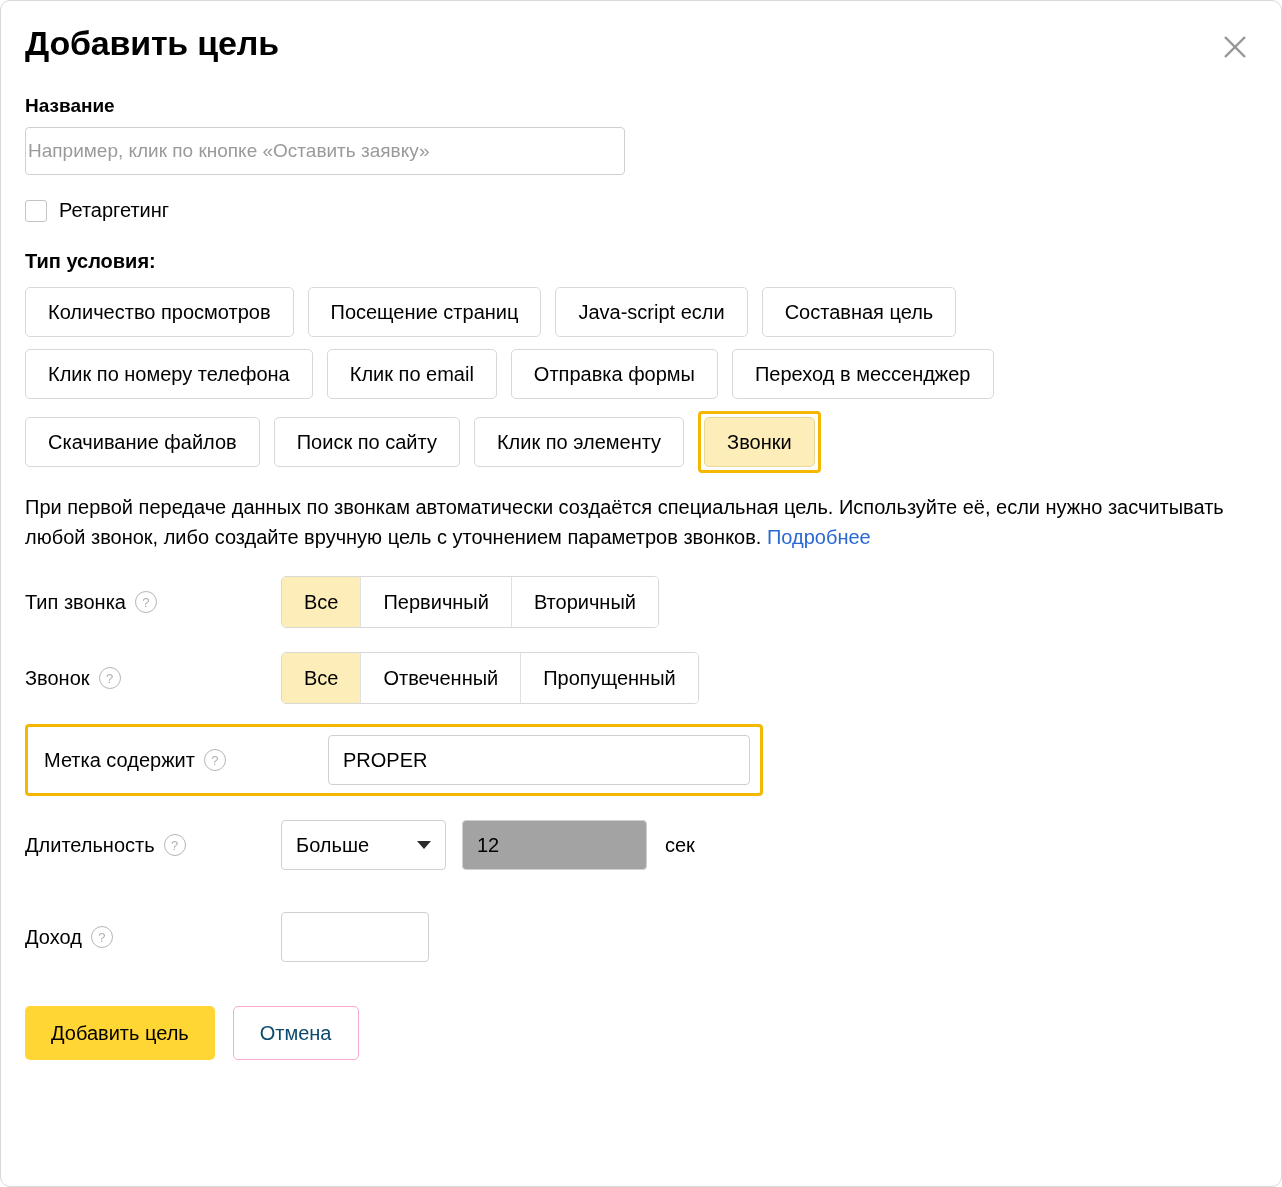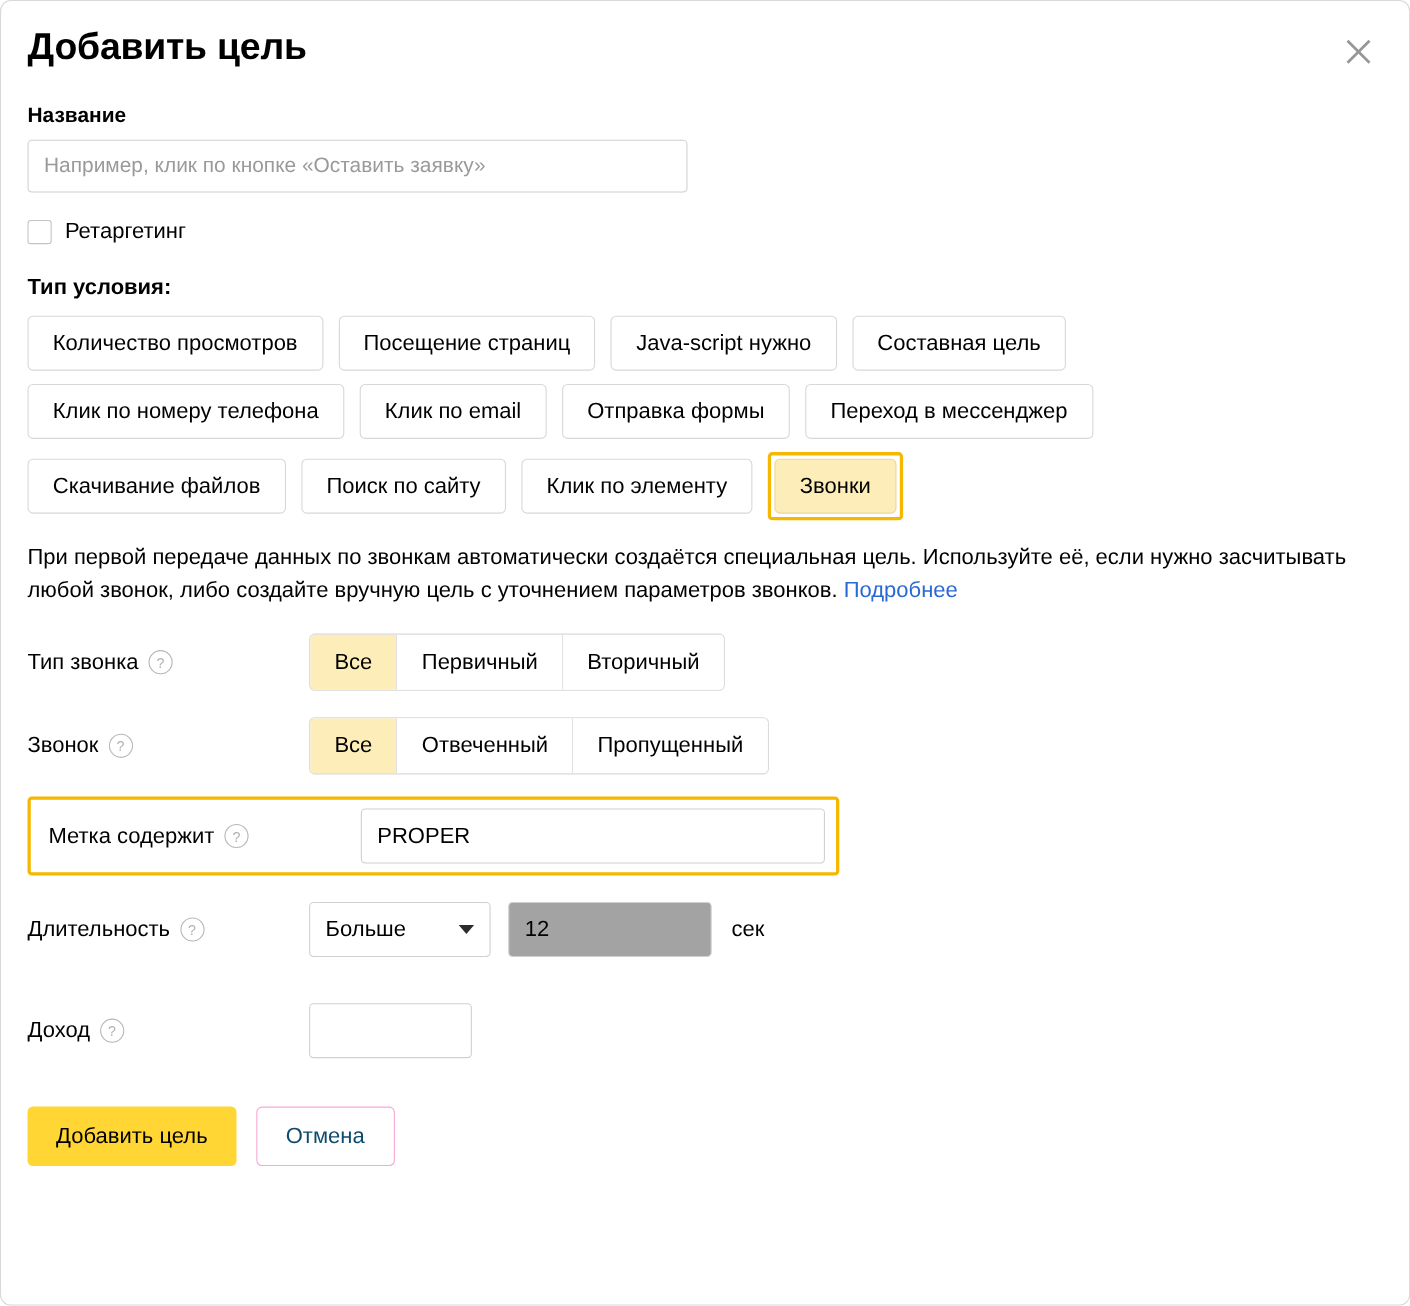--- a/index.html
+++ b/index.html
@@ -57,21 +57,21 @@
     margin-bottom: 10px;
   }
   .text-input {
     box-sizing: border-box;
     width: 600px;
     height: 48px;
     border: 1px solid #d0d0d0;
     border-radius: 4px;
     font-size: 19px;
     font-family: "Liberation Sans", sans-serif;
-    padding: 0 14px;
+    padding: 0 2px;
     color: #000;
     outline: none;
     background: #fff;
   }
   .text-input::placeholder {
     color: #9a9a9a;
   }
   .checkbox-row {
     display: flex;
     align-items: center;
@@ -310,21 +310,21 @@
     <div class="checkbox-row">
       <div class="checkbox-box"></div>
       <div class="checkbox-label">Ретаргетинг</div>
     </div>
 
     <div class="section-label">Тип условия:</div>
 
     <div class="chip-row">
       <div class="chip">Количество просмотров</div>
       <div class="chip">Посещение страниц</div>
-      <div class="chip">Java-script нужно</div>
+      <div class="chip">Java-script если</div>
       <div class="chip">Составная цель</div>
     </div>
 
     <div class="chip-row">
       <div class="chip">Клик по номеру телефона</div>
       <div class="chip">Клик по email</div>
       <div class="chip">Отправка формы</div>
       <div class="chip">Переход в мессенджер</div>
     </div>
 

